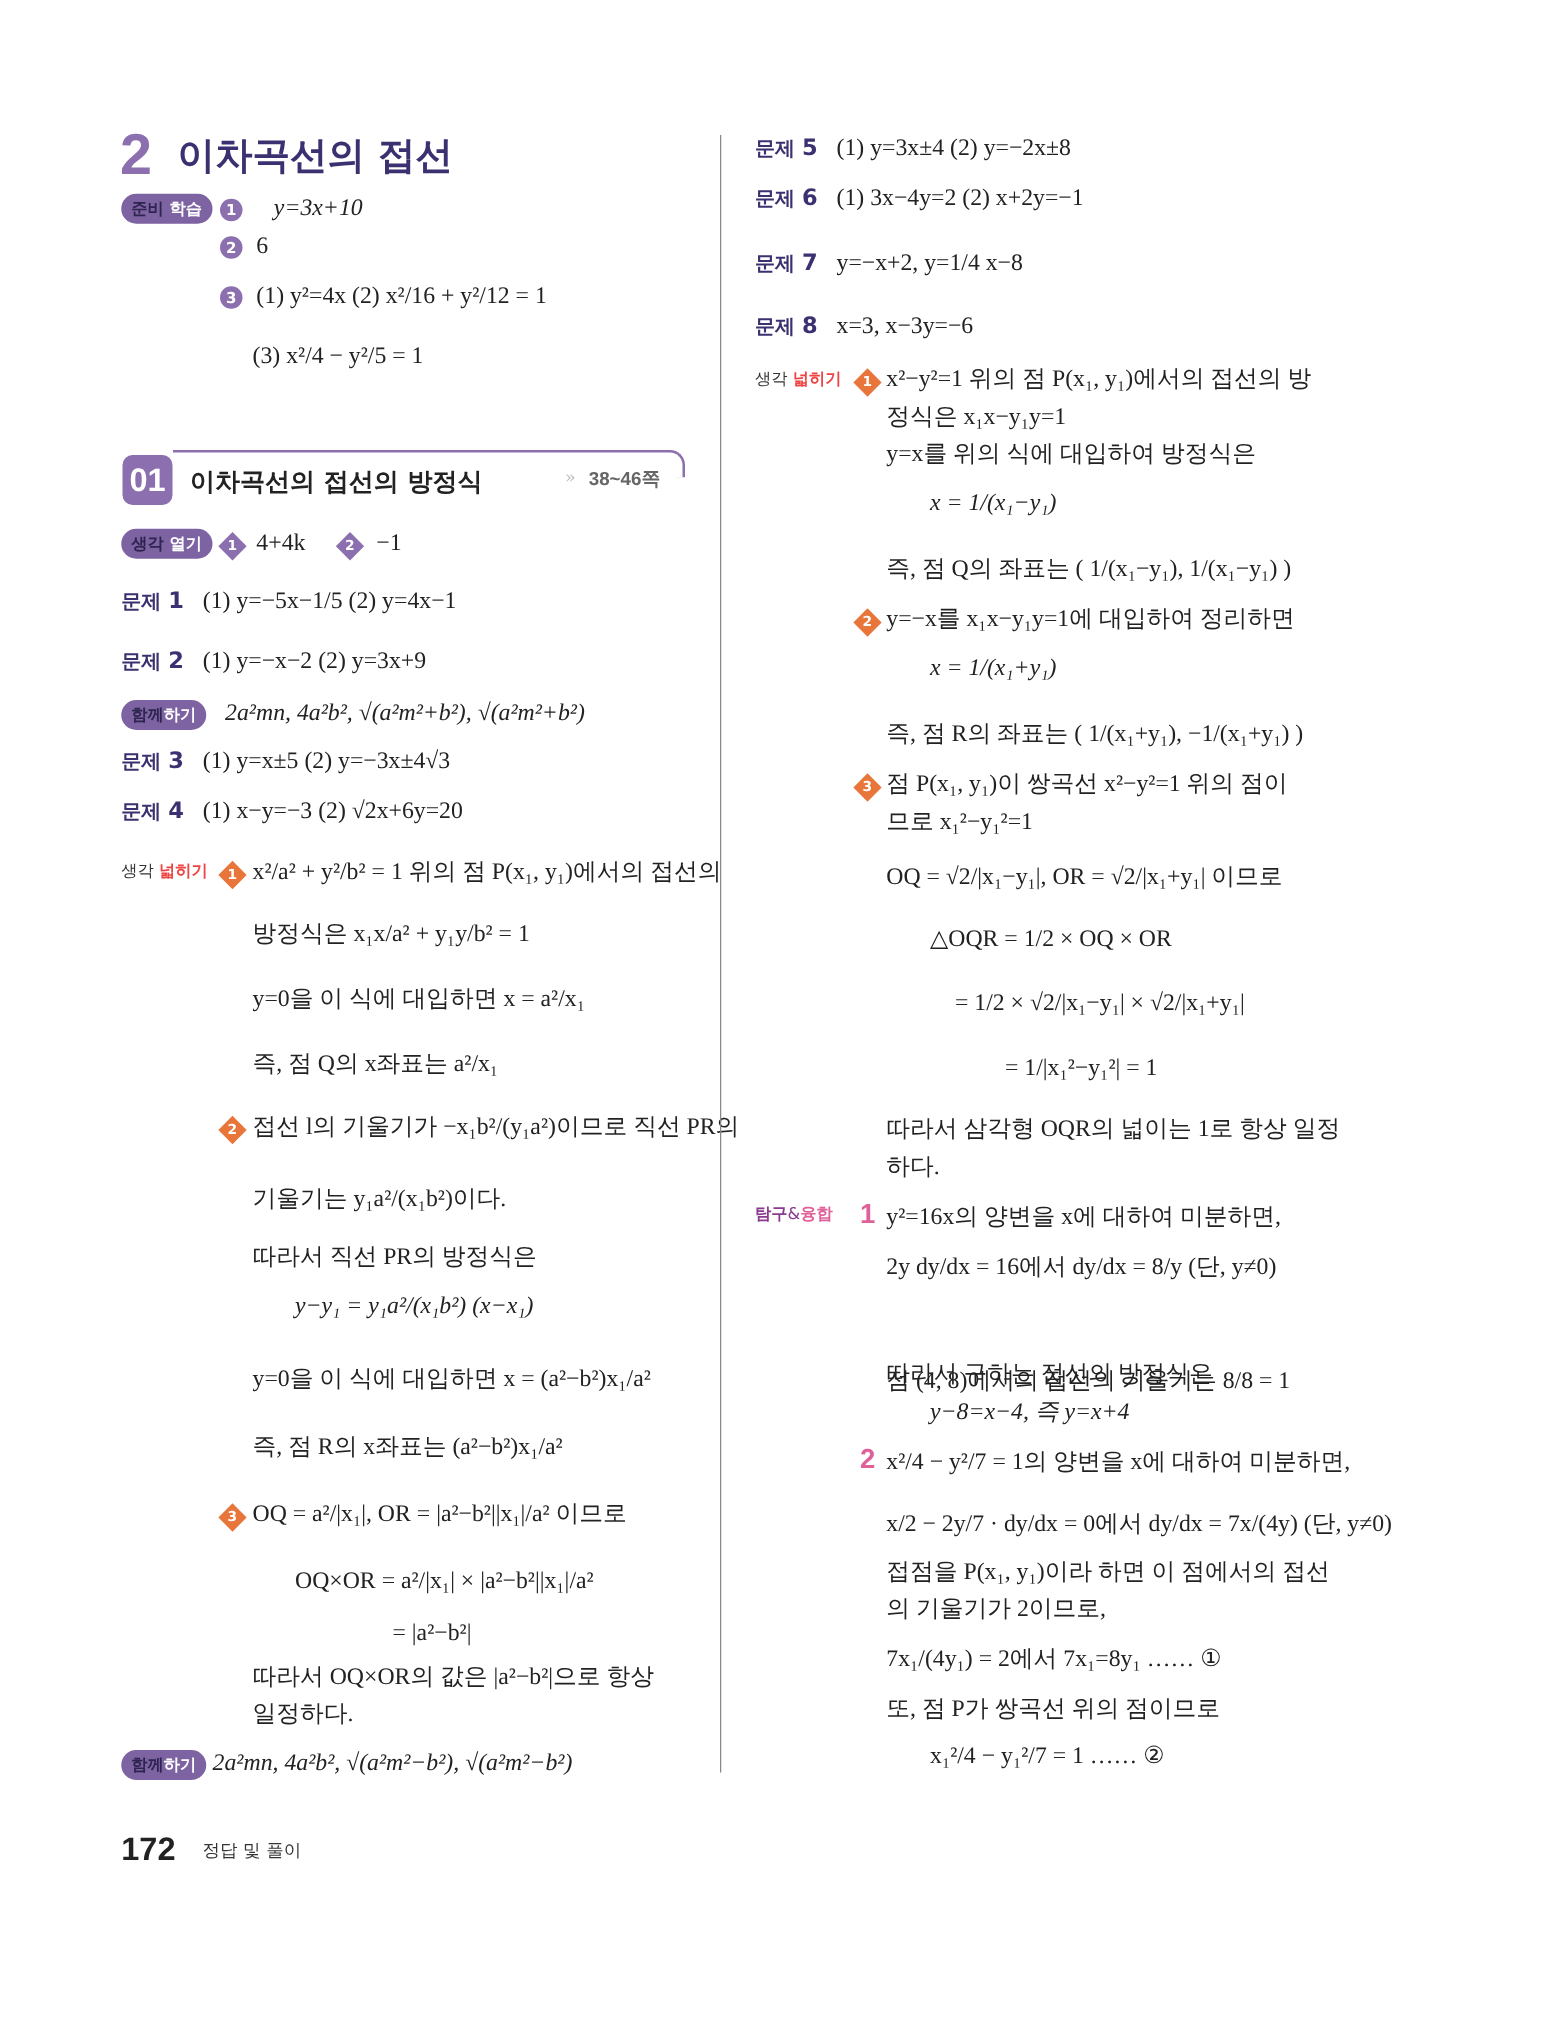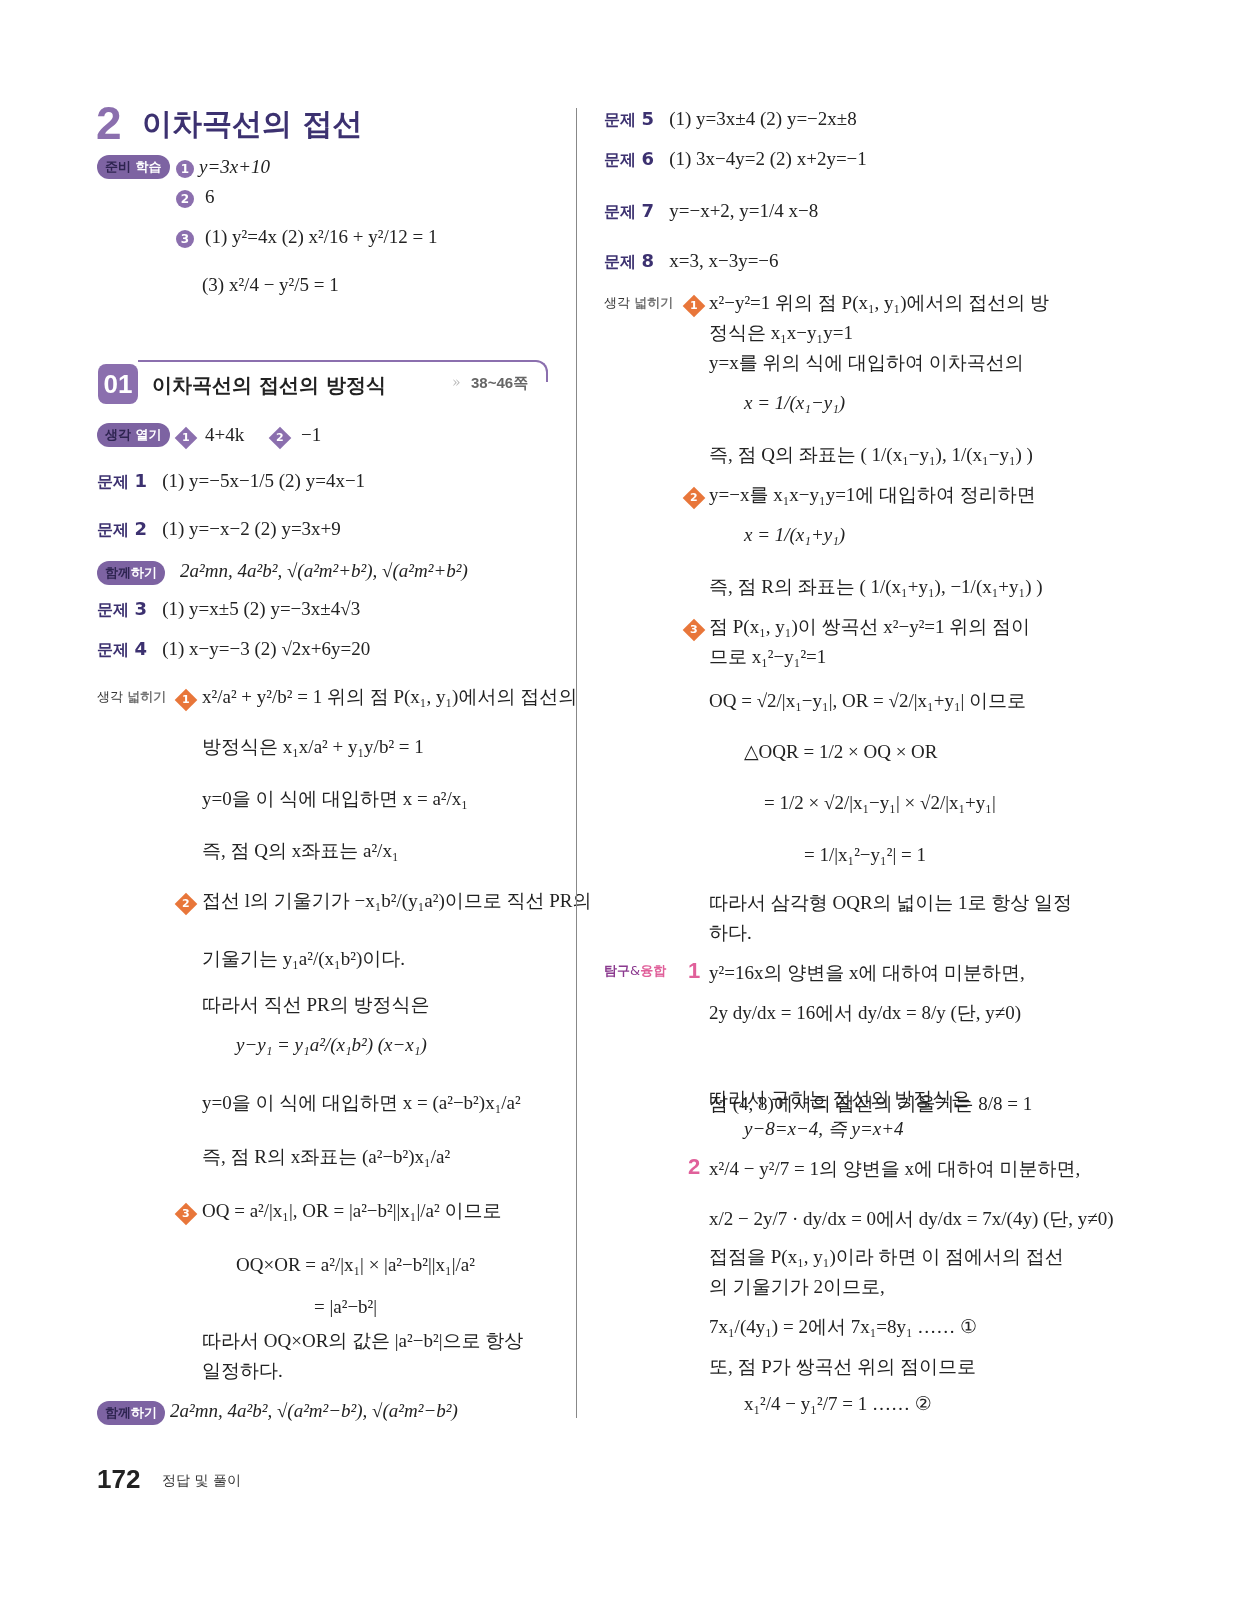--- a/index.html
+++ b/index.html
@@ -15,40 +15,40 @@
   .dia{display:inline-block;width:16px;height:16px;background:#8b6fae;transform:rotate(45deg);color:#fff;font-size:11px;font-family:"DejaVu Sans",sans-serif;font-weight:bold;text-align:center;line-height:16px;}
   .dia span{display:inline-block;transform:rotate(-45deg);}
   .dia.o{background:#e8763a;}
   .q{font-family:"DejaVu Sans",sans-serif;font-weight:bold;font-size:16px;color:#3c3170;}
   .q b{font-size:18px;}
   .sec-box{position:absolute;left:98px;top:364px;width:40px;height:40px;background:#8b6fae;border-radius:8px;color:#fff;font-family:"Liberation Sans",sans-serif;font-size:26px;font-weight:bold;text-align:center;line-height:40px;}
   .sec-line{position:absolute;left:138px;top:360px;width:408px;height:20px;border-top:2px solid #8b6fae;border-right:2px solid #8b6fae;border-radius:0 12px 0 0;}
   .sec-title{font-family:"DejaVu Sans",sans-serif;font-weight:bold;font-size:20px;color:#222;}
   .pages{font-family:"Liberation Sans",sans-serif;font-weight:bold;font-size:15px;color:#666;}
   .lbl-think{font-family:"DejaVu Sans",sans-serif;font-size:13px;color:#333;}
-  .lbl-think .o{color:#737373;font-weight:bold;}
+  .lbl-think .o{color:#ef4444;font-weight:bold;}
   .lbl-explore{font-family:"DejaVu Sans",sans-serif;font-weight:bold;font-size:13px;color:#8b3a8f;}
   .lbl-explore .p{color:#e0609a;}
   .pinknum{font-family:"Liberation Sans",sans-serif;font-weight:bold;font-size:22px;color:#e0609a;}
   .divider{position:absolute;left:576px;top:108px;width:1px;height:1310px;background:#888;}
   .pg-num{font-family:"Liberation Sans",sans-serif;font-weight:bold;font-size:26px;color:#222;}
   .pg-lbl{font-family:"DejaVu Sans",sans-serif;font-size:14px;color:#333;}
 </style>
 </head>
 <body>
 
 <div class="abs chap-num" style="left:96px;top:96px;">2</div>
 <div class="abs chap-title" style="left:142px;top:104px;">이차곡선의 접선</div>
 
 <div class="abs" style="left:97px;top:155px;">
   <span class="pill"><span class="d">준비</span> <span>학습</span></span>
 </div>
 <div class="abs" style="left:176px;top:156px;">
   <span class="circ">1</span>
-  <span class="m i" style="margin-left:0;">y=3x+10</span>
+  <span class="m i" style="margin-left:20px;">y=3x+10</span>
 </div>
 <div class="abs" style="left:176px;top:186px;">
   <span class="circ">2</span>
   <span class="m" style="margin-left:6px;">6</span>
 </div>
 <div class="abs" style="left:176px;top:226px;">
   <span class="circ">3</span>
   <span class="m" style="margin-left:6px;">(1) y²=4x    (2) x²/16 + y²/12 = 1</span>
 </div>
 <div class="abs m" style="left:202px;top:274px;">(3) x²/4 − y²/5 = 1</div>
@@ -137,21 +137,21 @@
   <span class="q"><span>문제</span> <b>8</b></span>
   <span class="m" style="margin-left:10px;">x=3, x−3y=−6</span>
 </div>
 
 <div class="abs lbl-think" style="left:604px;top:294px;">
   <span>생각</span> <span class="o">넓히기</span>
 </div>
 <div class="abs" style="left:686px;top:294px;"><span class="dia o"><span>1</span></span></div>
 <div class="abs m" style="left:709px;top:290px;">x²−y²=1 위의 점 P(x₁, y₁)에서의 접선의 방</div>
 <div class="abs m" style="left:709px;top:320px;">정식은      x₁x−y₁y=1</div>
-<div class="abs m" style="left:709px;top:350px;">y=x를 위의 식에 대입하여 이차곡선의</div>
+<div class="abs m" style="left:709px;top:350px;">y=x를 위의 식에 대입하여 방정식은</div>
 <div class="abs m i" style="left:744px;top:392px;">x = 1/(x₁−y₁)</div>
 <div class="abs m" style="left:709px;top:442px;">즉, 점 Q의 좌표는      ( 1/(x₁−y₁), 1/(x₁−y₁) )</div>
 <div class="abs" style="left:686px;top:486px;"><span class="dia o"><span>2</span></span></div>
 <div class="abs m" style="left:709px;top:482px;">y=−x를 x₁x−y₁y=1에 대입하여 정리하면</div>
 <div class="abs m i" style="left:744px;top:524px;">x = 1/(x₁+y₁)</div>
 <div class="abs m" style="left:709px;top:574px;">즉, 점 R의 좌표는      ( 1/(x₁+y₁), −1/(x₁+y₁) )</div>
 <div class="abs" style="left:686px;top:618px;"><span class="dia o"><span>3</span></span></div>
 <div class="abs m" style="left:709px;top:614px;">점 P(x₁, y₁)이 쌍곡선 x²−y²=1 위의 점이</div>
 <div class="abs m" style="left:709px;top:644px;">므로      x₁²−y₁²=1</div>
 <div class="abs m" style="left:709px;top:688px;">OQ = √2/|x₁−y₁|, OR = √2/|x₁+y₁| 이므로</div>

